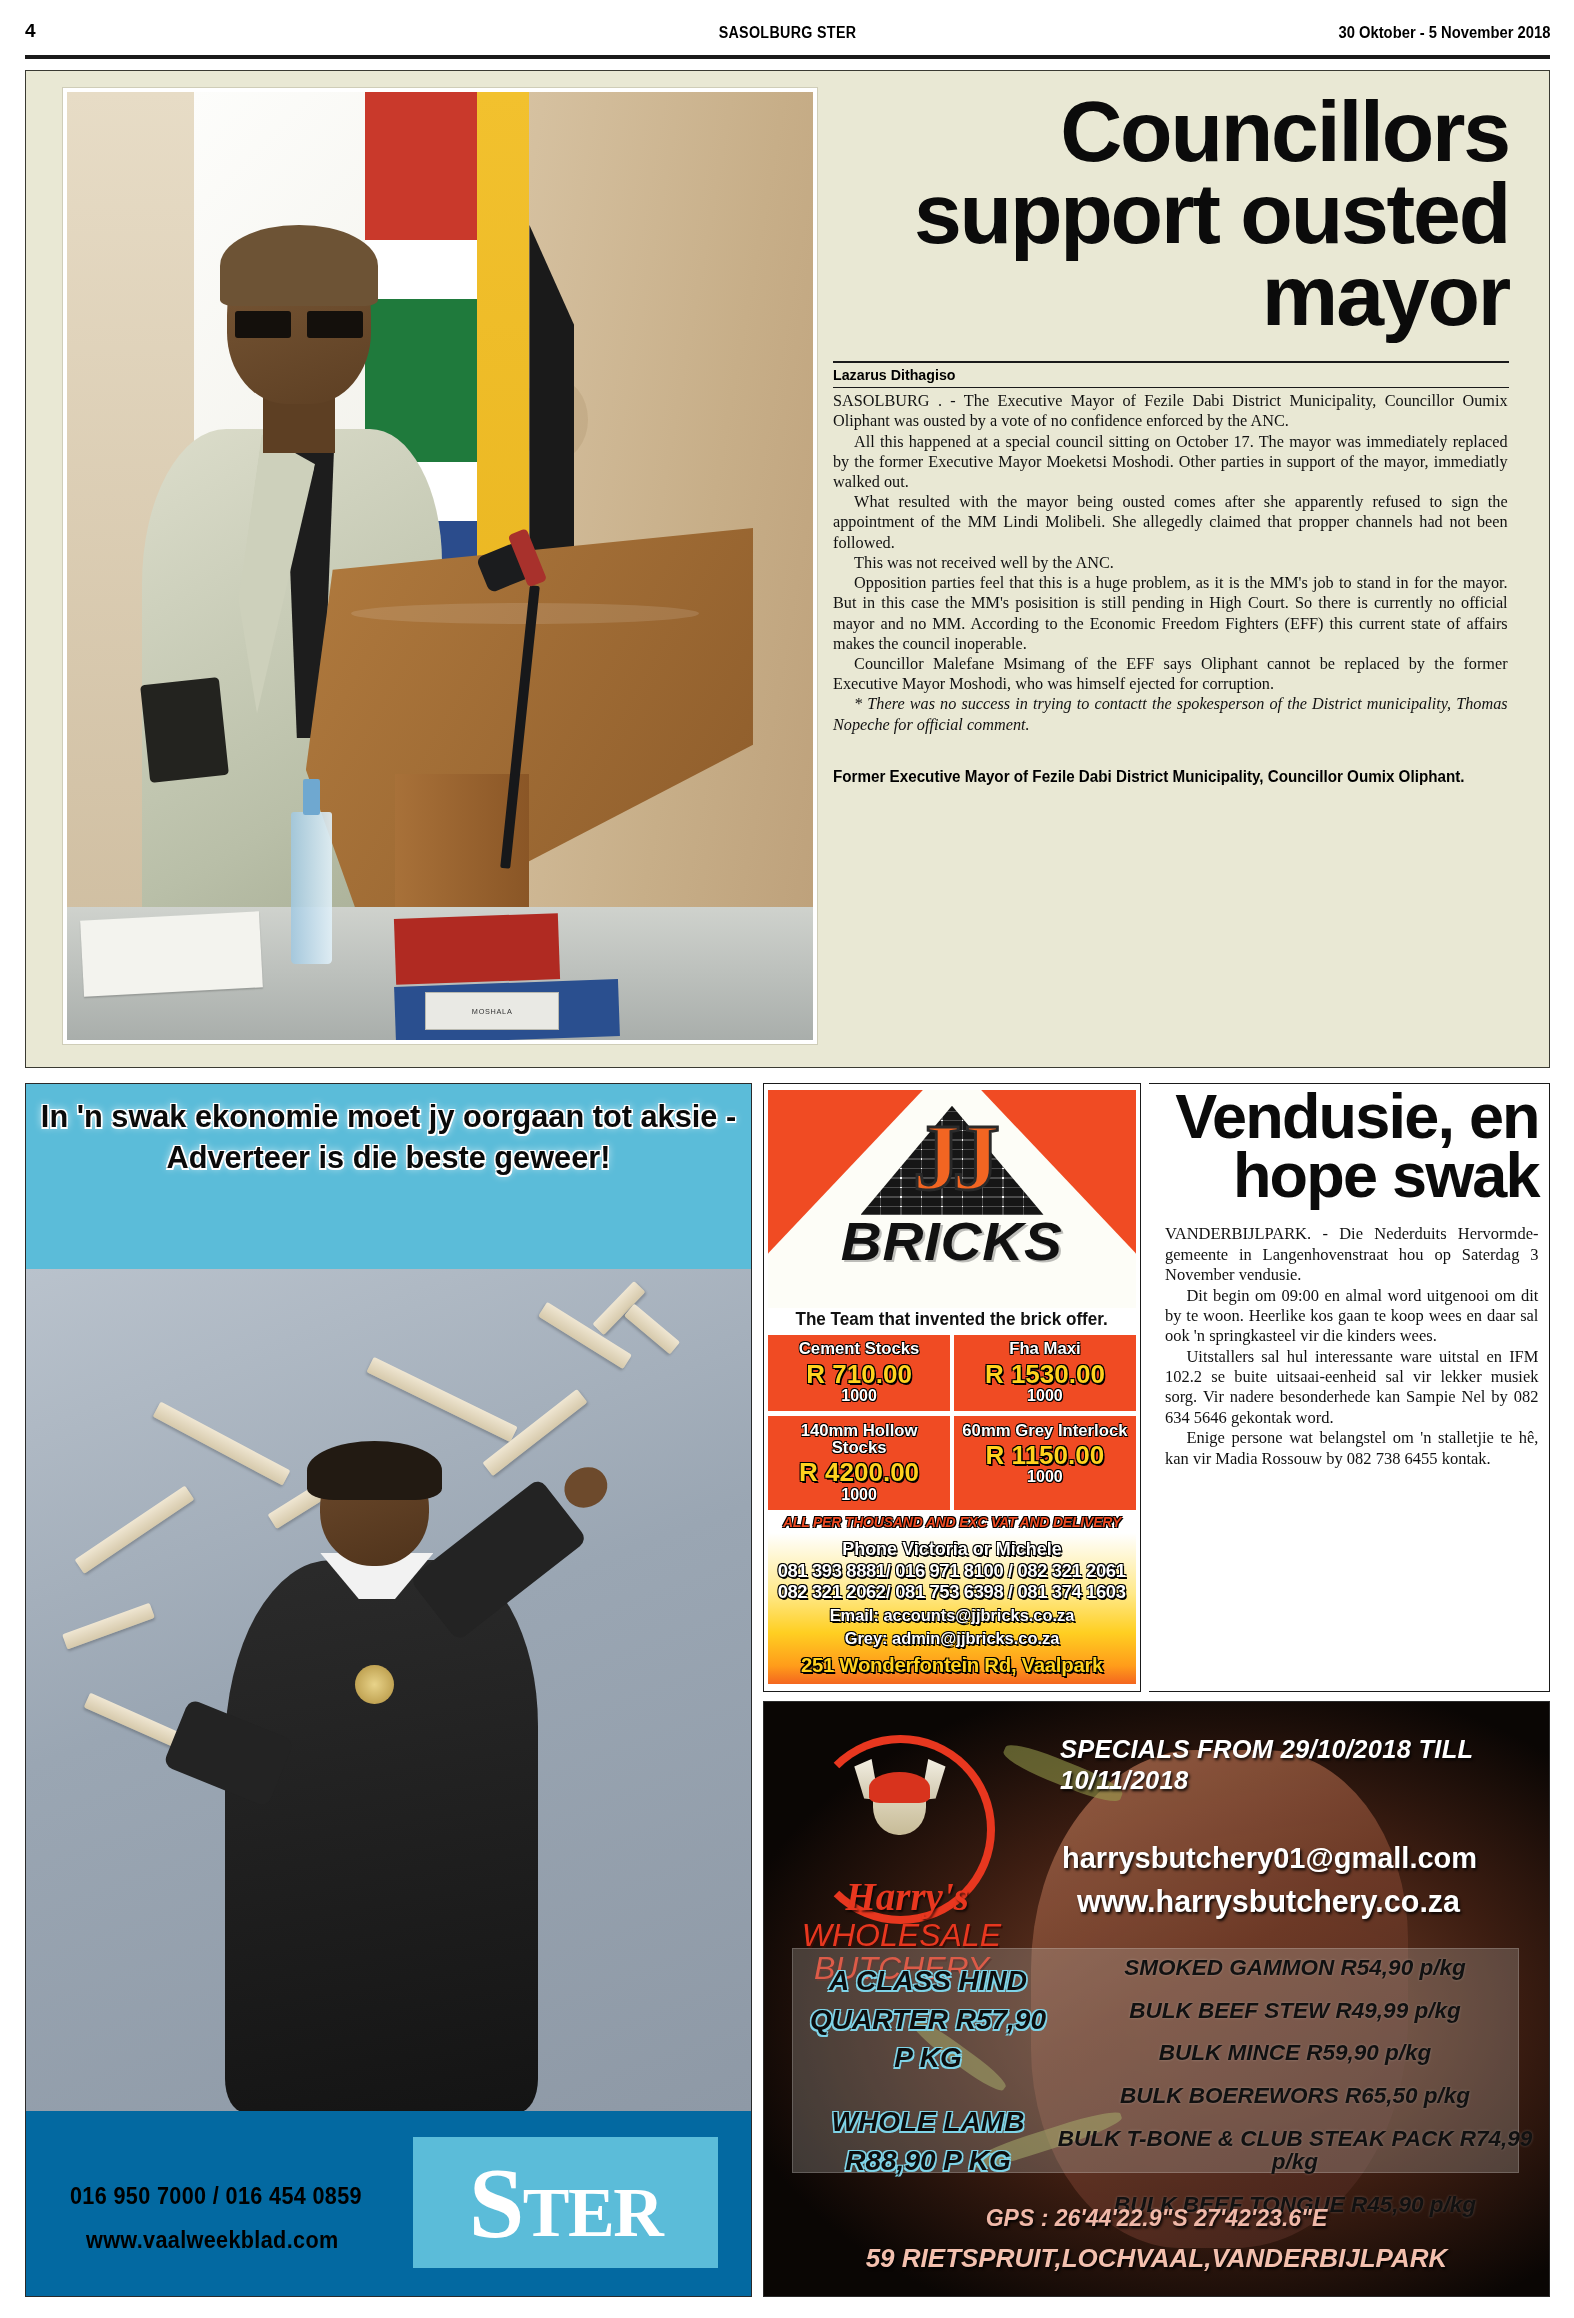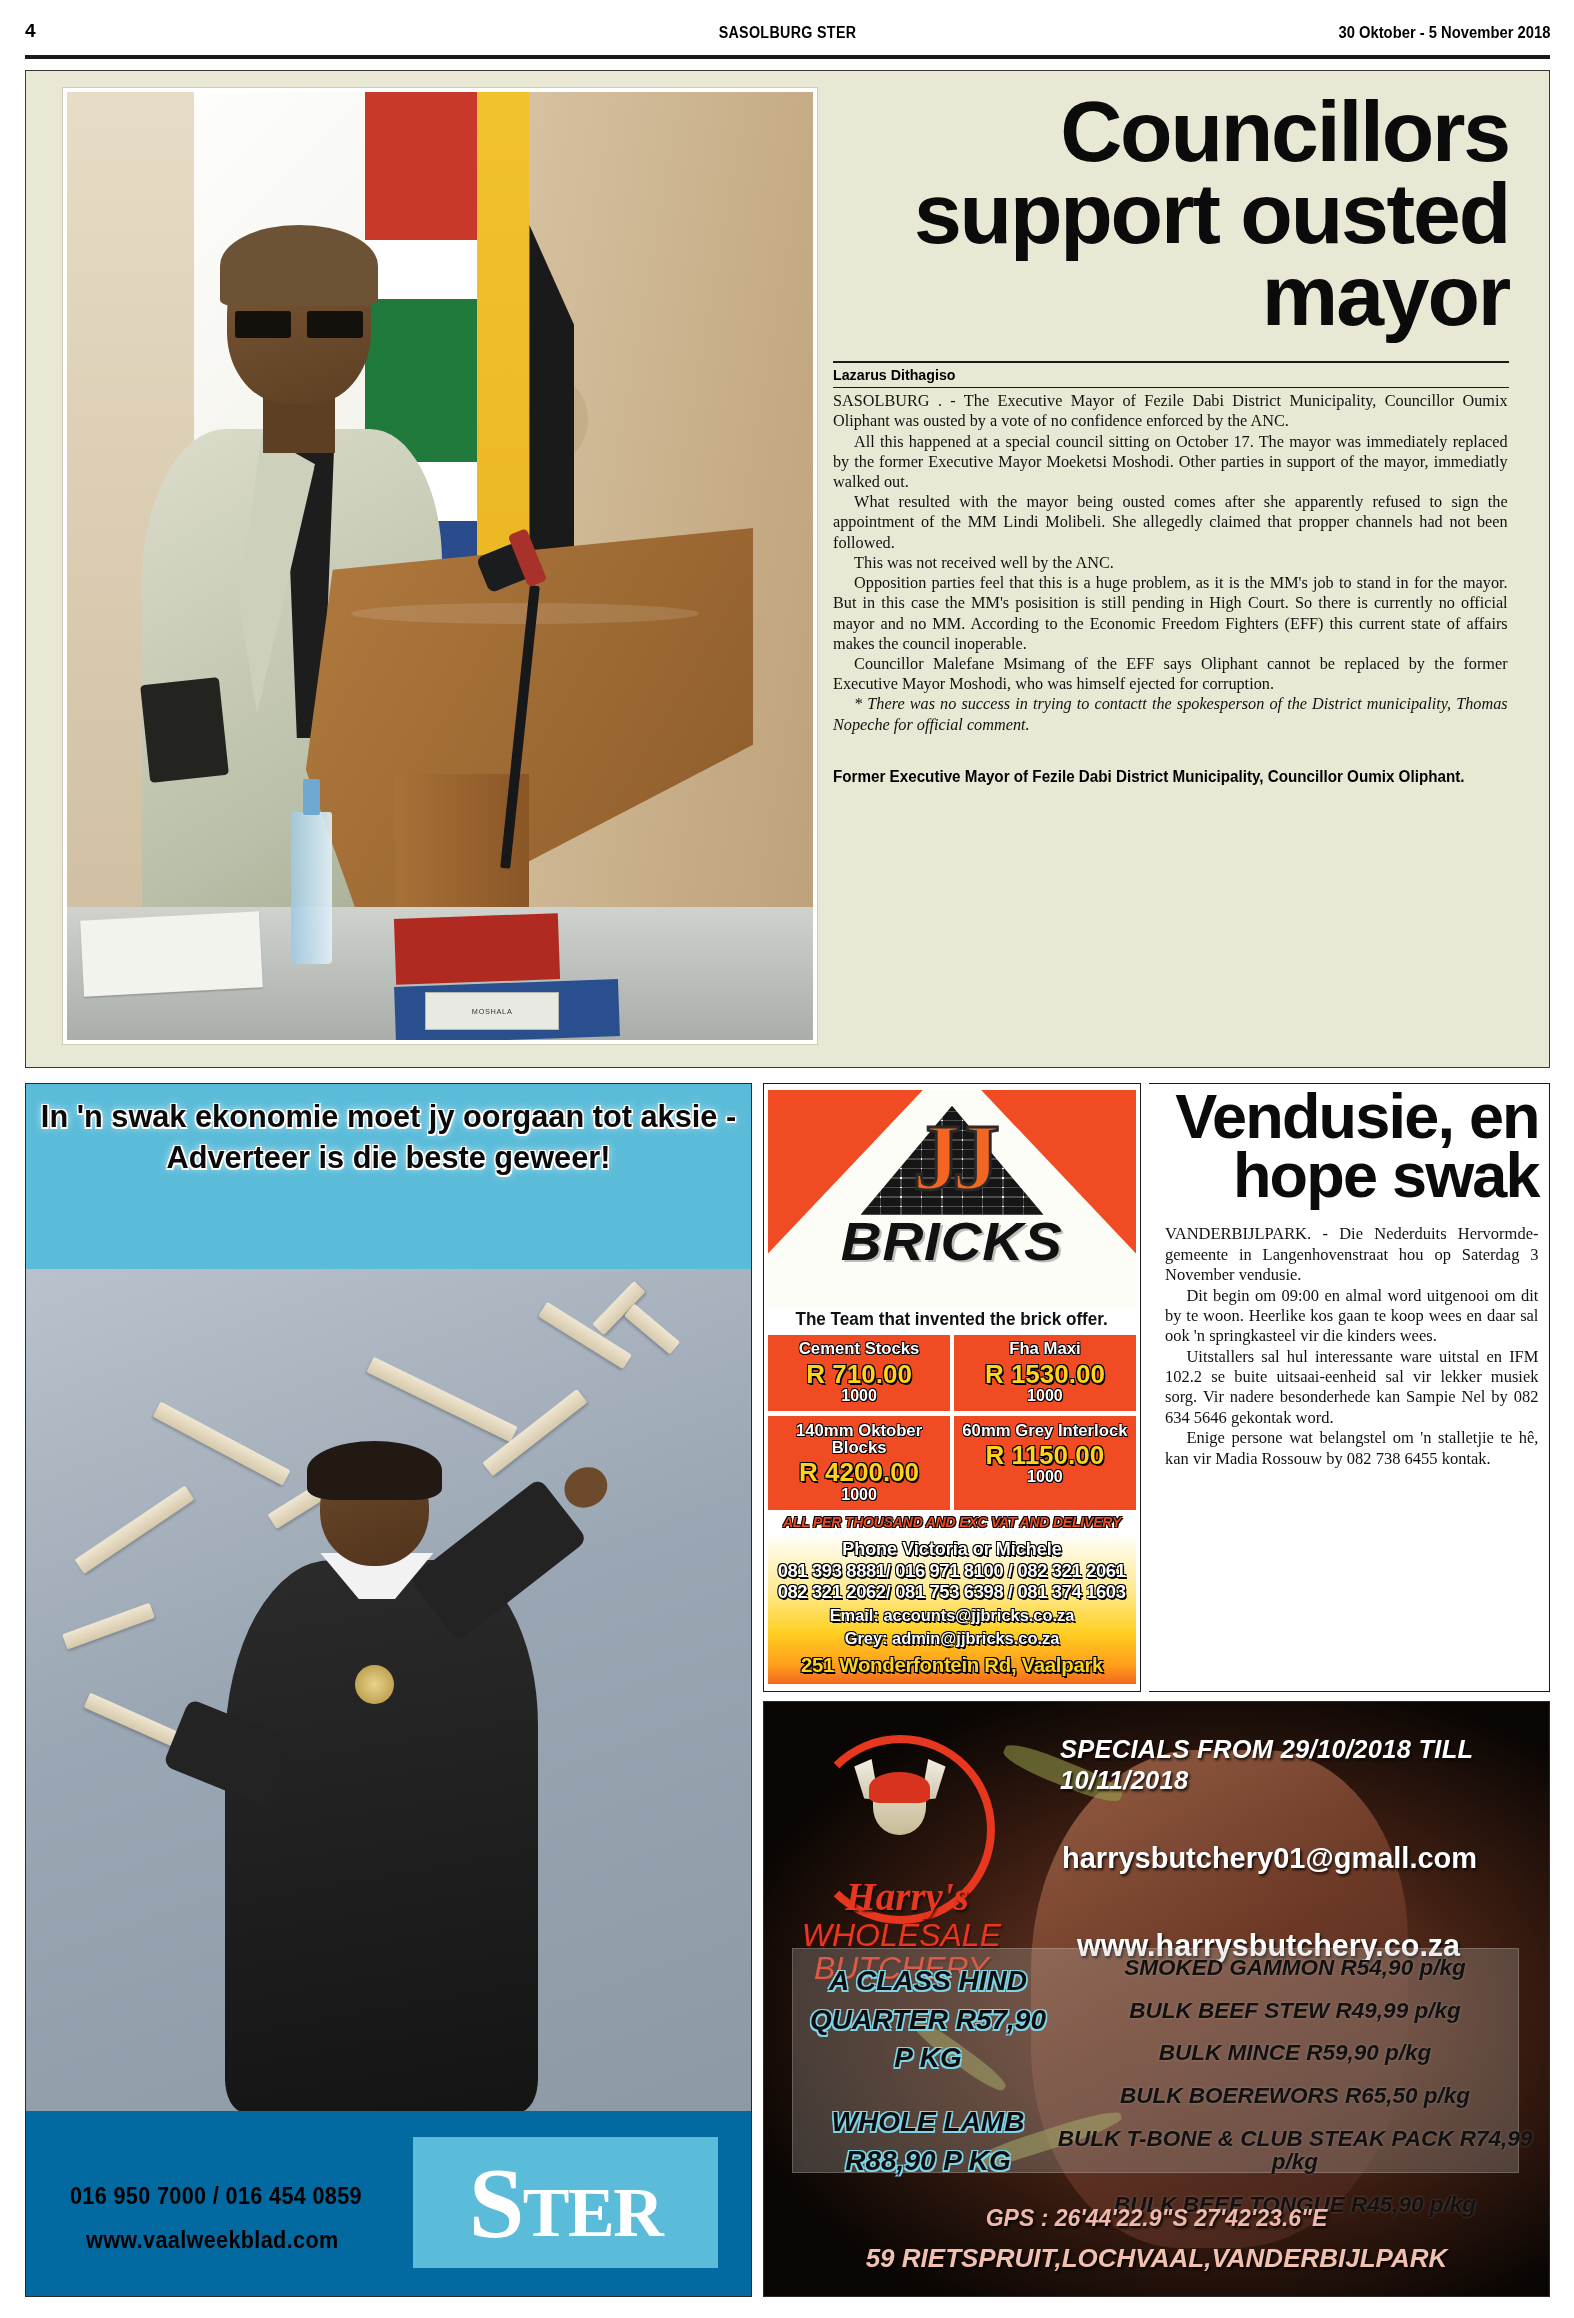--- a/index.html
+++ b/index.html
@@ -249,21 +249,21 @@
              font-style:italic; color:#e8371f; line-height:1.02;
              text-shadow:1.5px 1.5px 0 #3a0d06; transform:scaleX(1.0); }
   .harry-specials { position:absolute; left:291px; top:32px; font-size:26px; font-weight:bold;
              font-style:italic; color:#fff; letter-spacing:0.3px; transform:scaleX(0.98);
              text-shadow:1.5px 1.5px 2.9px rgba(0,0,0,.9); }
   .harry-tel { position:absolute; left:329px; top:79px; font-size:45px; font-weight:bold;
              color:#fff; letter-spacing:0.7px; text-shadow:2.2px 2.2px 3.6px rgba(0,0,0,.9); }
   .harry-mail { position:absolute; left:298px; top:140px; font-size:29px; font-weight:bold;
              color:#fff; text-shadow:1.5px 1.5px 2.9px rgba(0,0,0,.9); }
   .harry-web { position:absolute; left:313px; top:182px; font-size:30.5px; font-weight:bold;
-             color:#fff; text-shadow:1.5px 1.5px 2.9px rgba(0,0,0,.9);margin-top:44px; }
+             color:#fff; text-shadow:1.5px 1.5px 2.9px rgba(0,0,0,.9); }
   .harry-panel { position:absolute; left:28px; top:246px; width:727px; height:225px;
              background:rgba(190,185,180,.28); border:0.7px solid rgba(255,255,255,.18); }
   .harry-left { position:absolute; left:44px; top:260px; width:240px; text-align:center;
              font-size:28px; font-weight:bold; font-style:italic; line-height:1.38; color:#0d0d0d;
              text-shadow: -1.5px -1.5px 0 #7fd4e8, 1.5px -1.5px 0 #7fd4e8, -1.5px 1.5px 0 #7fd4e8, 1.5px 1.5px 0 #7fd4e8; }
   .harry-left2 { position:absolute; left:44px; top:401px; width:240px; text-align:center;
              font-size:28px; font-weight:bold; font-style:italic; line-height:1.38; color:#0d0d0d;
              text-shadow: -1.5px -1.5px 0 #7fd4e8, 1.5px -1.5px 0 #7fd4e8, -1.5px 1.5px 0 #7fd4e8, 1.5px 1.5px 0 #7fd4e8; }
   .harry-list { position:absolute; left:291px; top:254px; width:480px; }
   .harry-list li { list-style:none; font-size:22.5px; font-weight:bold; font-style:italic;
@@ -406,21 +406,21 @@
           <div class="jj-cname">Cement Stocks</div>
           <div class="jj-cprice">R 710.00</div>
           <div class="jj-cqty">1000</div>
         </div>
         <div class="jj-cell">
           <div class="jj-cname">Fha Maxi</div>
           <div class="jj-cprice">R 1530.00</div>
           <div class="jj-cqty">1000</div>
         </div>
         <div class="jj-cell">
-          <div class="jj-cname">140mm Oktober Blocks</div>
+          <div class="jj-cname">140mm Hollow Stocks</div>
           <div class="jj-cprice">R 4200.00</div>
           <div class="jj-cqty">1000</div>
         </div>
         <div class="jj-cell">
           <div class="jj-cname">60mm Grey Interlock</div>
           <div class="jj-cprice">R 1150.00</div>
           <div class="jj-cqty">1000</div>
         </div>
       </div>
 

